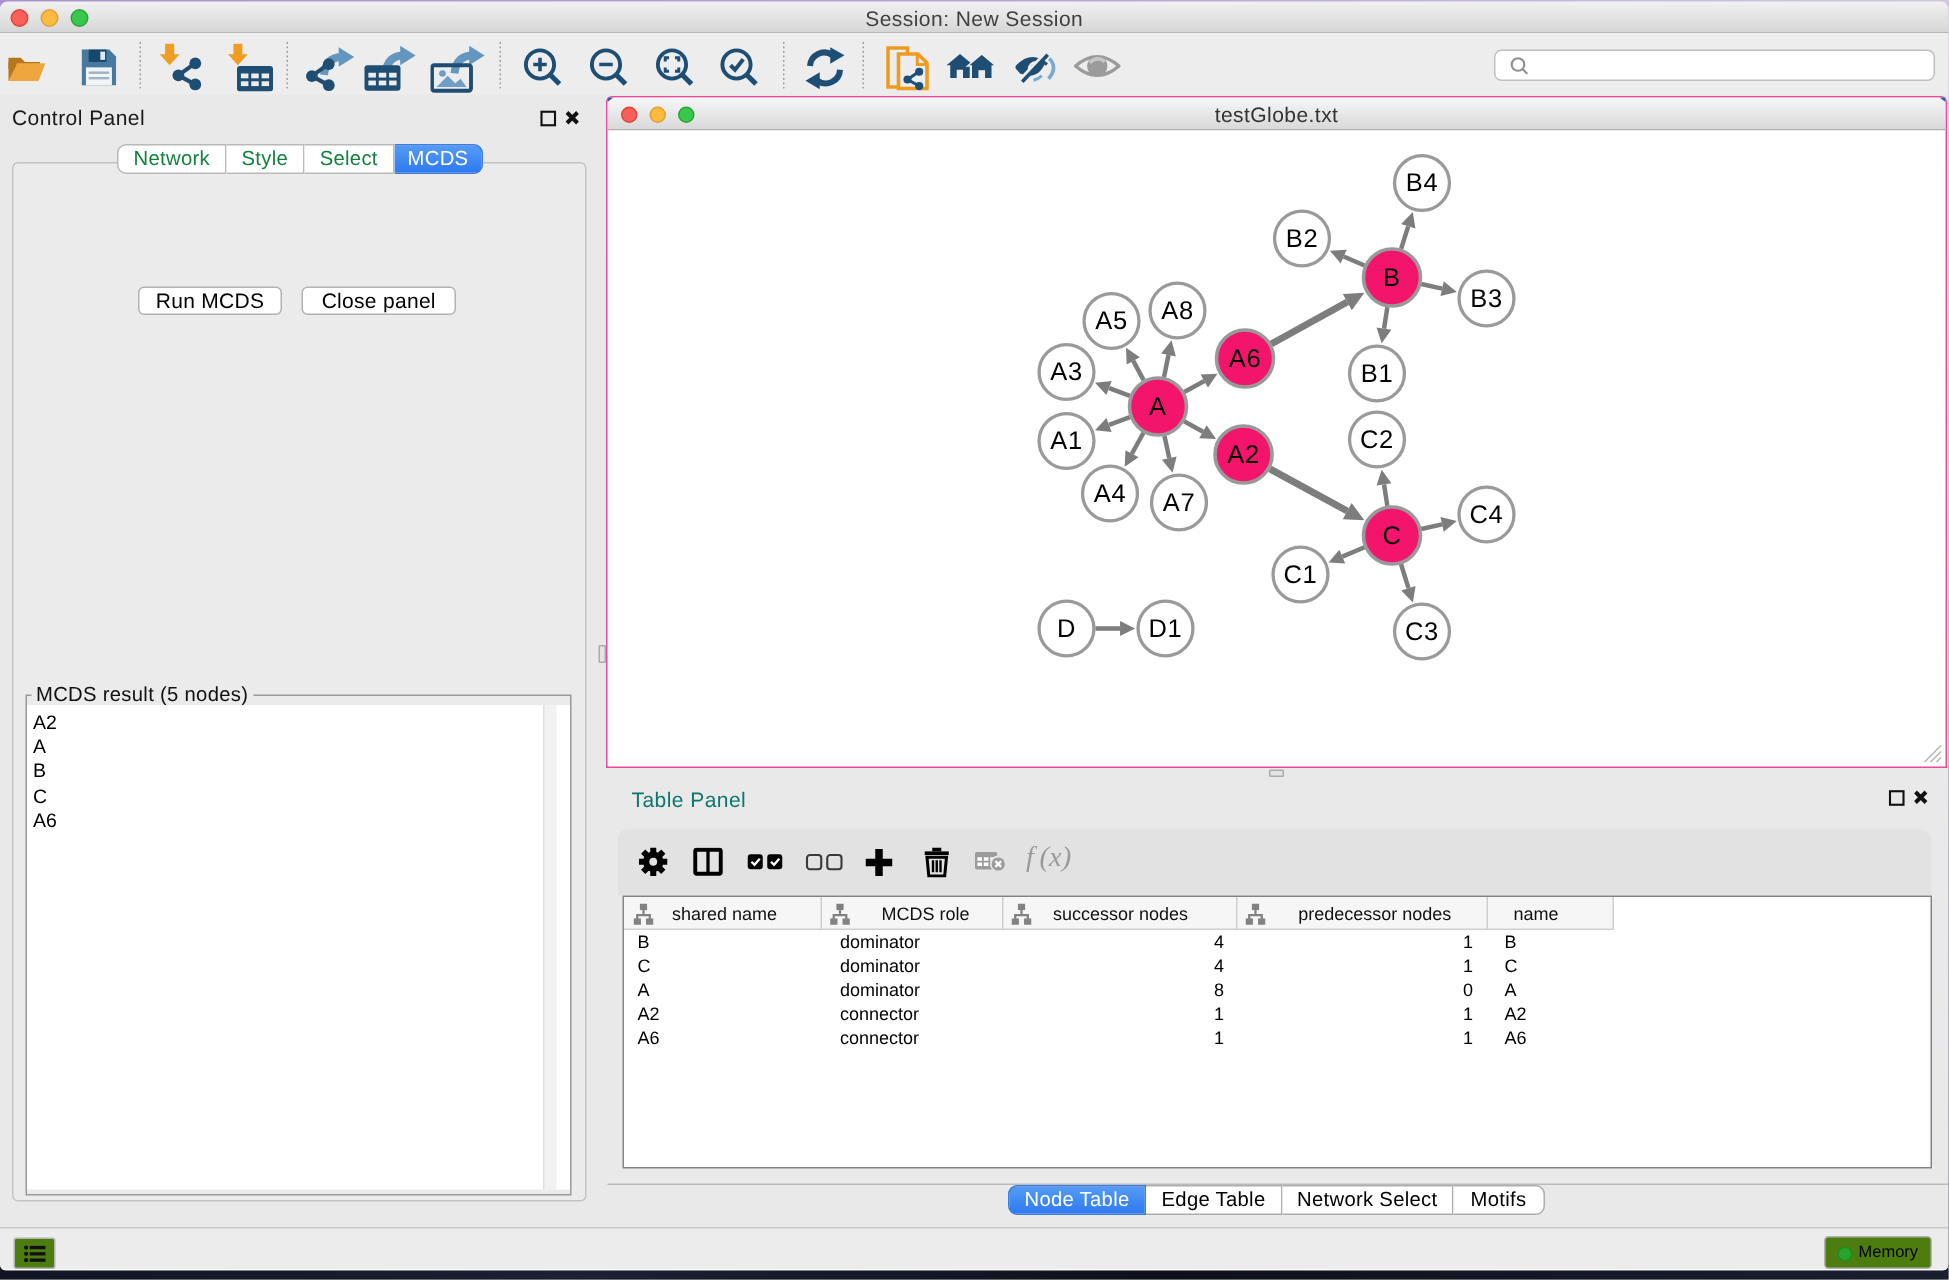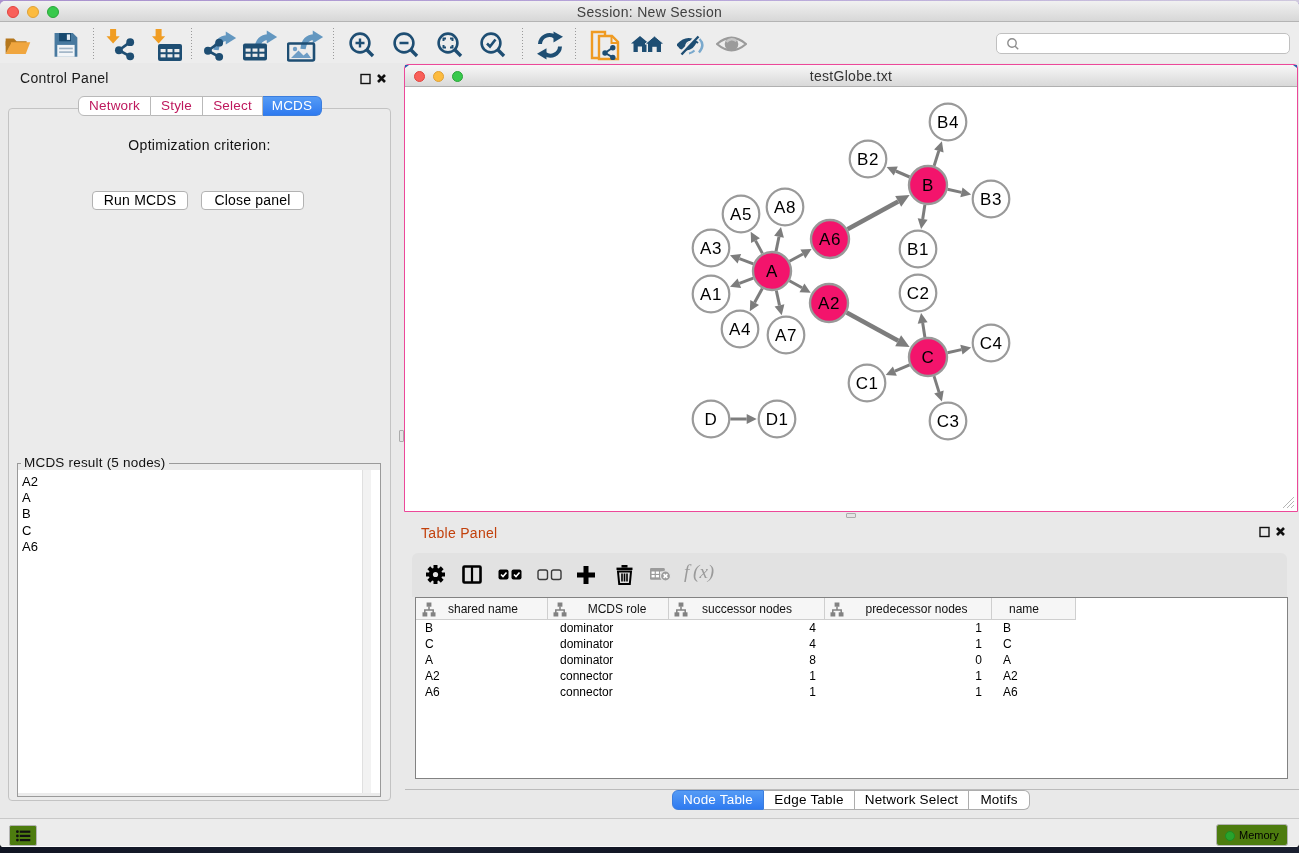--- a/index.html
+++ b/index.html
@@ -20,26 +20,26 @@
   font-size:14px; letter-spacing:0.3px; color:#404040; }
 .toolbar { position:absolute; left:0; top:22px; width:100%; height:40px; background:#ededed; }
 .tsep { position:absolute; top:5px; height:31px; width:1px;
   background-image:linear-gradient(#9a9a9a 33%, rgba(0,0,0,0) 0%);
   background-size:1px 3px; }
 .ticon { position:absolute; top:4px; }
 .searchbox { position:absolute; left:996px; top:10px; width:294px; height:21px;
   background:#fff; border:1px solid #c0c0c0; border-radius:5px; }
 .mainbg { position:absolute; left:0; top:62px; width:1299px; height:755px; background:#e9e9e9; }
 
-.cp-title { position:absolute; left:20px; top:69px; font-size:14px; letter-spacing:0.3px; color:#1a1a1a; }
+.cp-title { position:absolute; left:8px; top:69px; font-size:14px; letter-spacing:0.3px; color:#1a1a1a; }
 .panelbox { position:absolute; left:8px; top:107px; width:383px; height:693px;
   background:#ebebeb; border:1px solid #c3c3c3; border-radius:4px; }
 .tabs { position:absolute; left:78px; top:95px; height:20px; display:flex; }
 .tab { height:20px; background:#fff; border:1px solid #b9b9b9; border-left:none;
-  font-size:13.5px; letter-spacing:0.2px; color:#be185d; text-align:center; line-height:18px; }
+  font-size:13.5px; letter-spacing:0.2px; color:#15803d; text-align:center; line-height:18px; }
 .tab.first { border-left:1px solid #b9b9b9; border-radius:6px 0 0 6px; }
 .tab.last { border-radius:0 6px 6px 0; }
 .tab.sel { background:linear-gradient(#559bf5,#2e7af0); color:#fff; border-color:#3b7ddd; }
 .opt-label { position:absolute; left:8px; top:136px; width:383px; text-align:center;
   font-size:14px; letter-spacing:0.3px; color:#111; }
 .dropdown { position:absolute; left:43px; top:158px; width:311px; height:21px;
   background:#fff; border:1px solid #b2b2b2; border-radius:4px; }
 .dropdown .txt { position:absolute; left:13px; top:1px; font-size:14px; letter-spacing:0.2px; color:#000; }
 .dd-step { position:absolute; right:-1px; top:-1px; width:18px; height:21px;
   background:linear-gradient(#549cf6,#2a71f0); border-radius:0 4px 4px 0; }
@@ -55,21 +55,21 @@
 .fs-item { font-size:13px; color:#000; padding-left:4px; line-height:16.2px; }
 
 .netwin { position:absolute; left:404px; top:63px; width:894px; height:448px;
   background:#fff; border:1px solid #ec4899; border-radius:4px 4px 0 0; }
 .net-title { position:absolute; left:0; top:0; width:100%; height:22px;
   background:linear-gradient(#f7f7f7,#d9d9d9); border-bottom:1px solid #b0b0b0;
   border-radius:4px 4px 0 0; }
 .net-title .tl { position:absolute; top:6px; width:11px; height:11px; border-radius:50%; }
 .net-title .t { position:absolute; top:3px; width:100%; text-align:center; font-size:14px; letter-spacing:0.3px; color:#333; }
 
-.tp-title { position:absolute; left:421px; top:524px; font-size:14px; letter-spacing:0.3px; color:#c2410c; }
+.tp-title { position:absolute; left:421px; top:524px; font-size:14px; letter-spacing:0.3px; color:#0f766e; }
 .tp-toolbar { position:absolute; left:412px; top:552px; width:875px; height:44px;
   background:#e2e2e2; border-radius:6px 6px 0 0; }
 .ttable { position:absolute; left:415px; top:596px; width:873px; height:182px;
   background:#fff; border:1px solid #828282; }
 .thead { position:absolute; left:0; top:0; width:660px; height:22px; background:#f6f6f6;
   border-bottom:1px solid #cfcfcf; }
 .th-sep { position:absolute; top:0; width:1px; height:22px; background:#cfcfcf; }
 .th-label { position:absolute; top:4px; font-size:12px; color:#111; text-align:center; }
 .trow { position:absolute; font-size:12px; color:#000; }
 .btabline { position:absolute; left:405px; top:788px; width:894px; height:1px; background:#bbbbbb; }
@@ -261,21 +261,20 @@
       <rect x="2" y="2.5" width="9" height="9" fill="none" stroke="#111" stroke-width="1.4"></rect>
       <path d="M19 3 L26 10 M26 3 L19 10" stroke="#111" stroke-width="2.6"></path>
     </svg>
   <div class="panelbox"></div>
   <div class="tabs">
     <div class="tab first" style="width:73px;">Network</div>
     <div class="tab" style="width:52px;">Style</div>
     <div class="tab" style="width:60px;">Select</div>
     <div class="tab sel last" style="width:59px;">MCDS</div>
   </div>
-  <div class="opt-label">Optimization criterion:</div>
   <div class="btn" style="left:92px;top:190px;width:96px;">Run MCDS</div>
   <div class="btn" style="left:201px;top:190px;width:103px;">Close panel</div>
   <div class="fieldset"></div>
   <div class="fs-legend">MCDS result (5 nodes)</div>
   <div class="fs-list">
     <div class="fs-scroll"></div>
     <div class="fs-item" style="padding-top:4px;">A2</div>
     <div class="fs-item">A</div>
     <div class="fs-item">B</div>
     <div class="fs-item">C</div>

